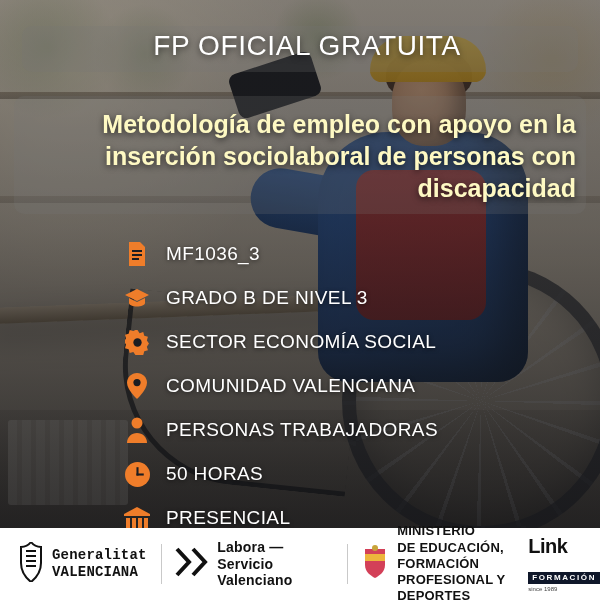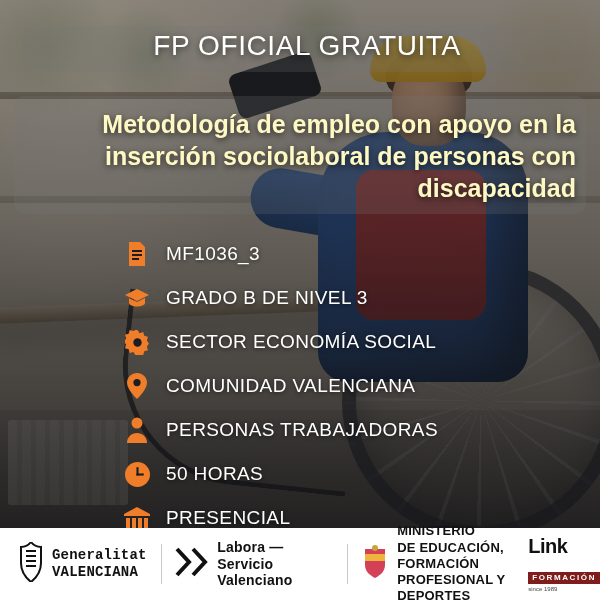--- a/index.html
+++ b/index.html
@@ -263,21 +263,21 @@
     line-height: 1;
     text-align: right;
   }
   .link-word {
     font-size: 20px;
     font-weight: bold;
     color: #111;
     letter-spacing: -0.5px;
   }
   .link-sub {
-    background: #7f1d1d;
+    background: #0f172a;
     color: #fff;
     font-size: 8px;
     font-weight: bold;
     letter-spacing: 1.6px;
     padding: 2px 4px;
     margin-top: 16px;
   }
   .link-tag {
     font-size: 6px;
     color: #444;

